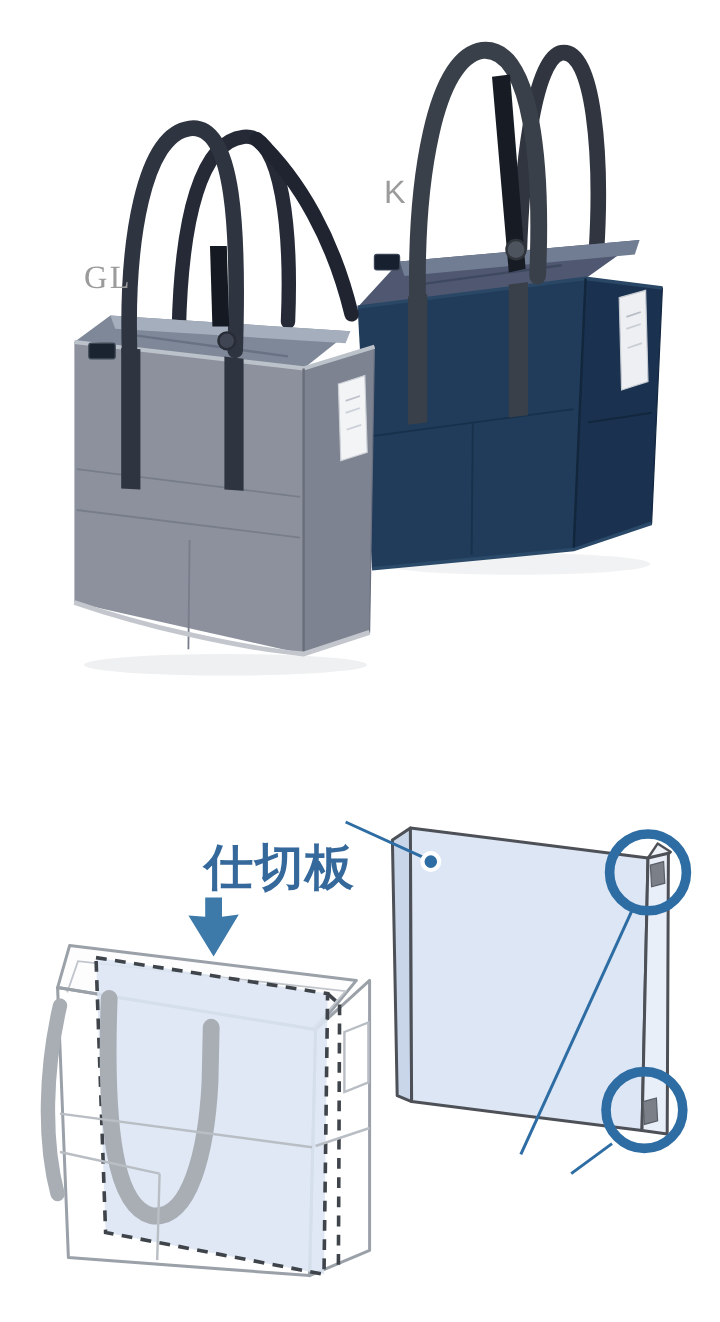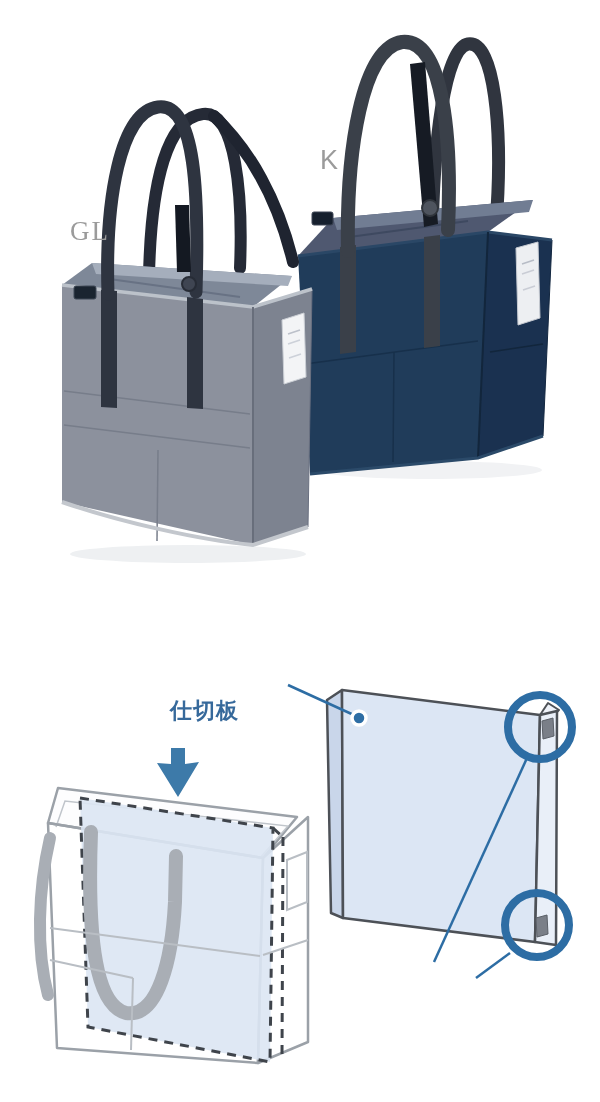--- a/index.html
+++ b/index.html
@@ -7,21 +7,21 @@
     position:relative;width:600px;height:1102px;background:#ffffff;overflow:hidden;
     font-family:"Liberation Sans", sans-serif;
   }
   .photo-label{
     position:absolute;color:#9b9b9b;font-size:27px;letter-spacing:2px;
     font-family:"Liberation Sans", sans-serif;font-weight:400;
   }
   #label-gl{left:70px;top:216px;font-family:Liberation Serif, serif;}
   #label-k{left:320px;top:145px;}
   .jp-label{
-    position:absolute;color:#36699b;font-size:22px;font-weight:600;letter-spacing:1px;
+    position:absolute;color:#36699b;font-size:41px;font-weight:600;letter-spacing:1px;
     font-family:Liberation Sans, sans-serif;white-space:nowrap;
   }
   #label-divider{left:170px;top:696px;}
   #label-fastener{left:361px;top:977px;}
   svg{position:absolute;left:0;display:block;}
   #photo-svg{top:0;}
   #diagram-svg{top:620px;}
 </style>
 </head>
 <body>

